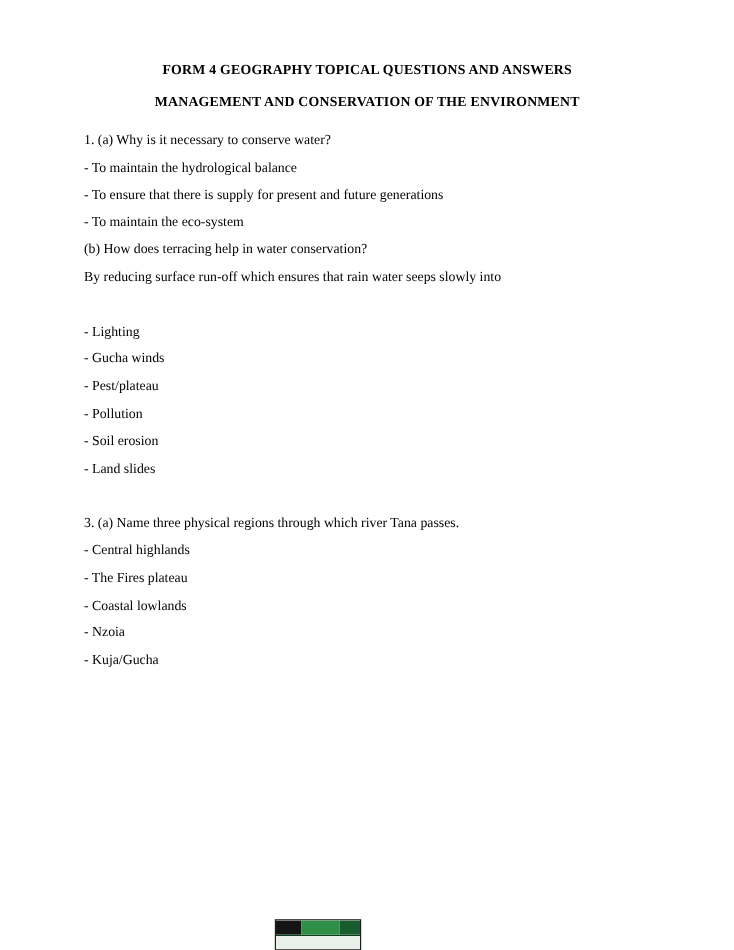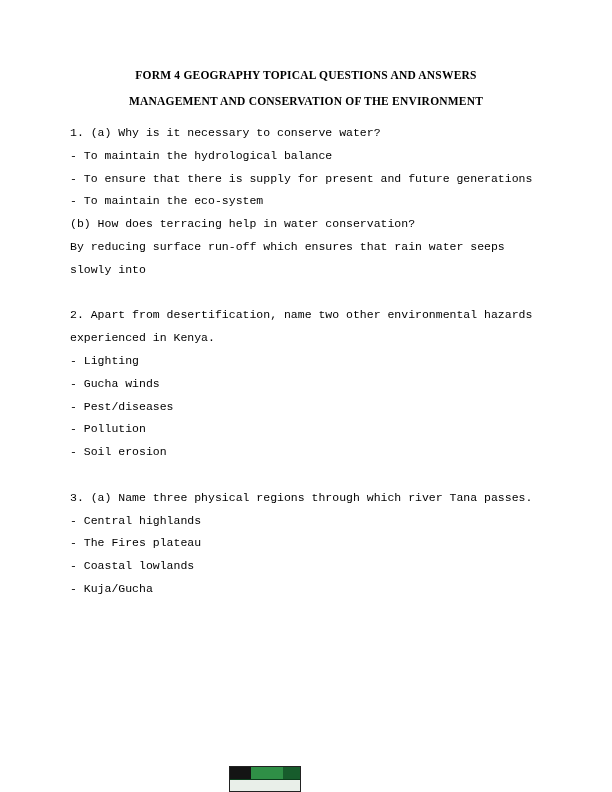--- a/index.html
+++ b/index.html
@@ -10,32 +10,31 @@
   body {
     font-family: "Liberation Serif", serif;
     color: #000000;
     position: relative;
     overflow: hidden;
   }
   .page {
     position: absolute;
     inset: 0;
     background: #ffffff;
-    padding: 62px 70px 0 70px;
+    padding: 46px 70px 0 70px;
   }
   .heading {
     text-align: center;
     font-weight: bold;
     font-size: 11.5px;
     line-height: 26px;
     letter-spacing: 0.2px;
   }
   .body-text {
     margin-top: 8px;
-    font-family: Liberation Mono, monospace;
   }
   .line {
     font-size: 11.5px;
     line-height: 22.8px;
     min-height: 22.8px;
     white-space: pre-wrap;
   }
   .footer-thumb {
     position: absolute;
     left: 229px;
@@ -70,31 +69,32 @@
   <div class="heading">MANAGEMENT AND CONSERVATION OF THE ENVIRONMENT</div>
 
   <div class="body-text">
     <div class="line">1. (a) Why is it necessary to conserve water?</div>
     <div class="line">- To maintain the hydrological balance</div>
     <div class="line">- To ensure that there is supply for present and future generations</div>
     <div class="line">- To maintain the eco-system</div>
     <div class="line">(b) How does terracing help in water conservation?</div>
     <div class="line">By reducing surface run-off which ensures that rain water seeps slowly into</div>
     <div class="line"></div>
-    <div class="line">2. Apart from desertification, name two other environmental hazards experienced in Kenya.</div>
     <div class="line">- Lighting</div>
     <div class="line">- Gucha winds</div>
-    <div class="line">- Pest/diseases</div>
+    <div class="line">- Pest/plateau</div>
     <div class="line">- Pollution</div>
     <div class="line">- Soil erosion</div>
+    <div class="line">- Land slides</div>
     <div class="line"></div>
     <div class="line">3. (a) Name three physical regions through which river Tana passes.</div>
     <div class="line">- Central highlands</div>
     <div class="line">- The Fires plateau</div>
     <div class="line">- Coastal lowlands</div>
+    <div class="line">- Nzoia</div>
     <div class="line">- Kuja/Gucha</div>
   </div>
 
   <div class="footer-thumb">
     <div class="thumb-top">
       <div class="seg-dark"></div>
       <div class="seg-green"></div>
       <div class="seg-green2"></div>
     </div>
     <div class="thumb-body"></div>

